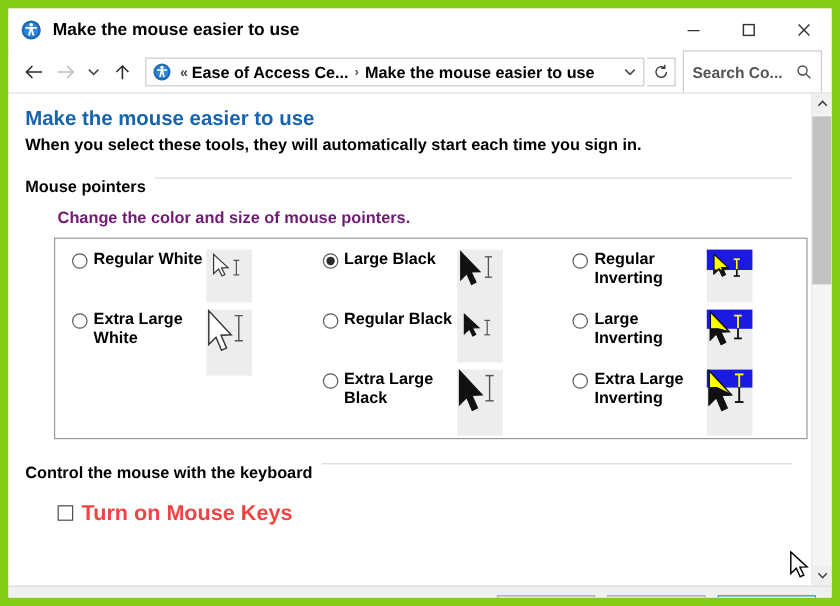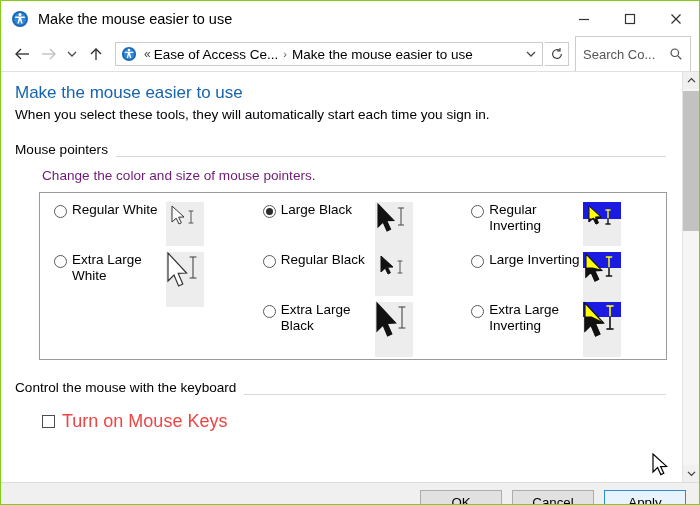--- a/index.html
+++ b/index.html
@@ -10,22 +10,23 @@
   body {
     font-family: "Liberation Sans", sans-serif;
     -webkit-font-smoothing: antialiased;
   }
   #window {
     position: relative;
     width: 700px;
     height: 505px;
     box-sizing: border-box;
     background: #ffffff;
-    border: 1px solid #84cc16;
+    border: 7px solid #84cc16;
     overflow: hidden;
+    font-weight: bold;
   }
 
   
   .titlebar {
     position: relative;
     height: 36px;
     background: #ffffff;
     display: flex;
     align-items: center;
   }
@@ -173,21 +174,21 @@
   }
   .page-sub {
     color: #000;
     font-size: 13.6px;
     margin: 4px 0 0 14px;
   }
 
   .section {
     margin: 20px 0 0 14px;
     display: flex;
-    align-items: flex-end;
+    align-items: flex-start;
     padding-right: 16px;
   }
   .section-label {
     font-size: 13.6px;
     color: #000;
     white-space: nowrap;
     padding-right: 8px;
   }
   .section-rule {
     flex: 1 1 auto;

